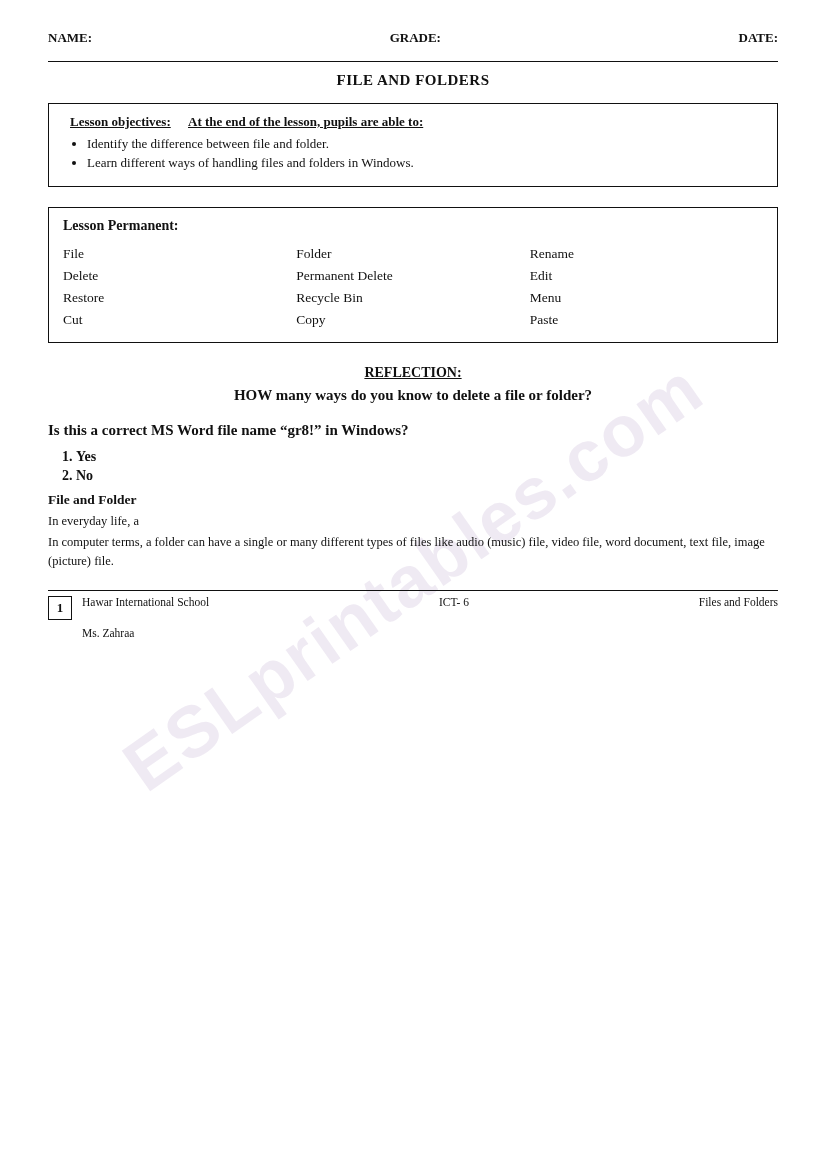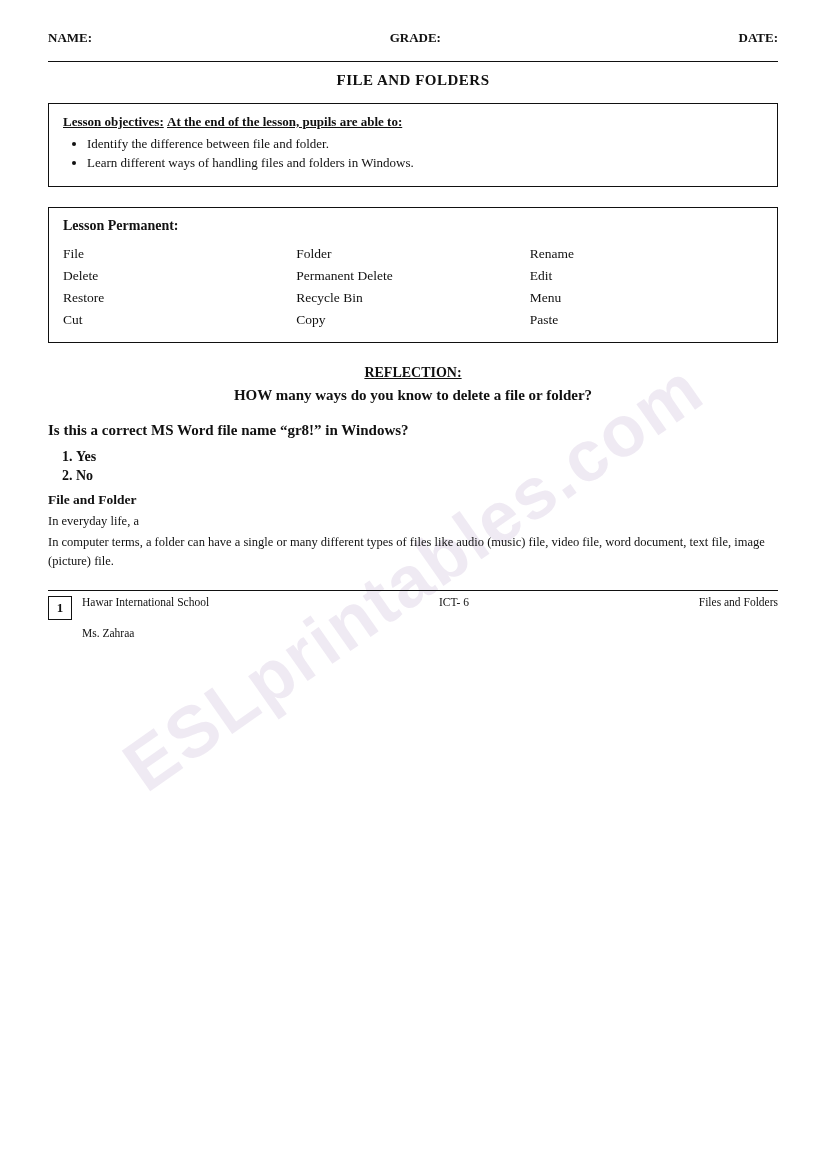--- a/index.html
+++ b/index.html
@@ -79,20 +79,21 @@
     }
 
     .objectives-box .box-title {
       font-size: 13px;
       margin-bottom: 6px;
     }
 
     .objectives-box .box-title span {
       font-weight: bold;
       text-decoration: underline;
+      margin-left: 7px;
     }
 
     .objectives-box ul {
       list-style: disc;
       padding-left: 24px;
     }
 
     .objectives-box ul li {
       font-size: 13px;
       margin-bottom: 3px;

